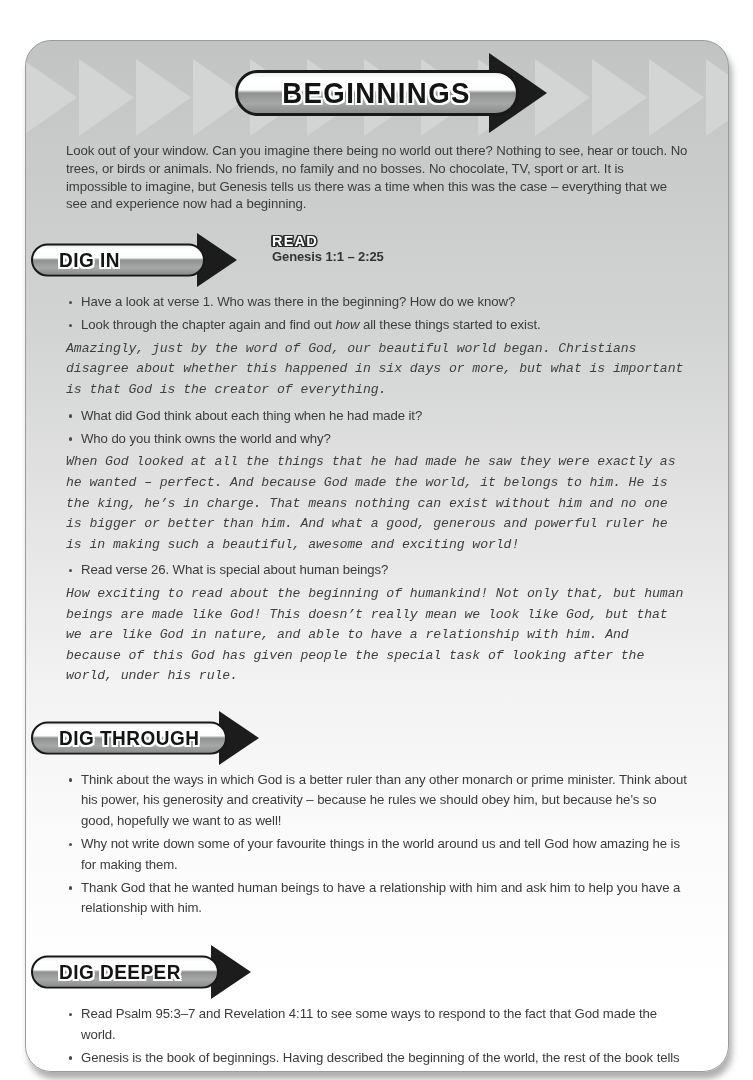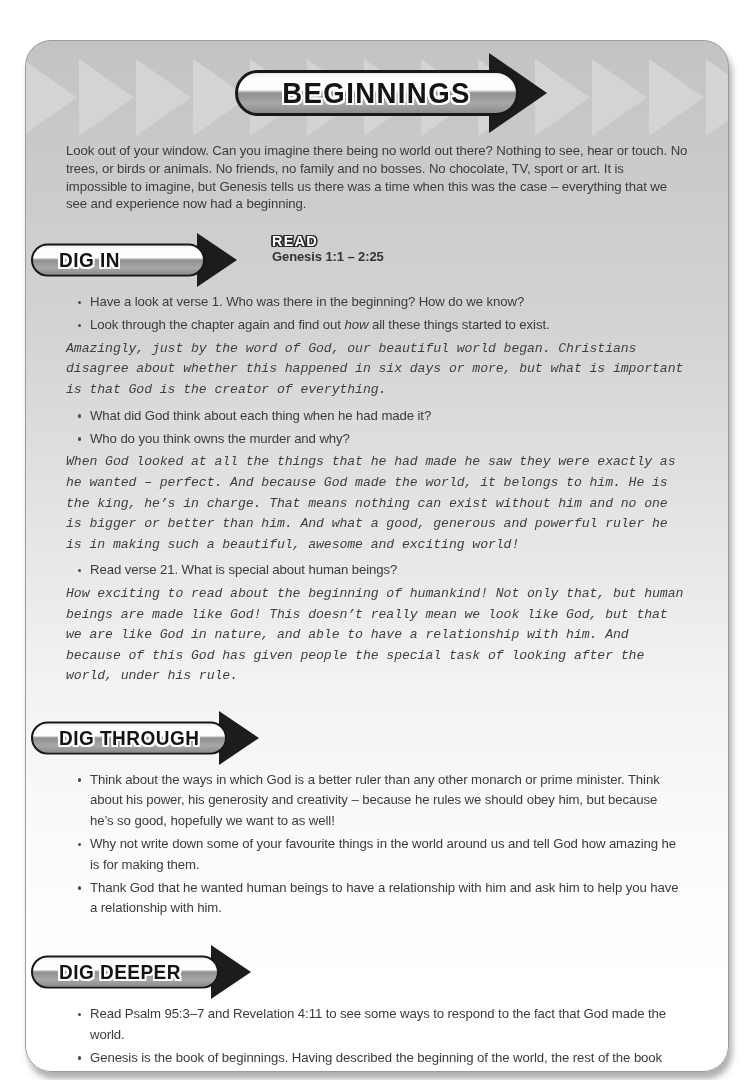--- a/index.html
+++ b/index.html
@@ -53,21 +53,21 @@
   .w-digdeeper{width:188px;}
 
   .read-line{margin-left:58px;display:flex;align-items:baseline;flex-direction:column;}
   .read-badge{
     font-weight:700;font-size:14.5px;letter-spacing:1.2px;color:#ffffff;
     text-shadow:-1.4px -1.4px 0 #2a2a2a,1.4px -1.4px 0 #2a2a2a,-1.4px 1.4px 0 #2a2a2a,1.4px 1.4px 0 #2a2a2a,
                  0 -1.4px 0 #2a2a2a,0 1.4px 0 #2a2a2a,-1.4px 0 0 #2a2a2a,1.4px 0 0 #2a2a2a;
   }
   .read-ref{font-weight:700;font-size:13px;color:#333333;margin-left:9px;letter-spacing:-0.1px;}
 
-  ul.bullets{list-style:none;margin:5px 9px 0;padding:0;}
+  ul.bullets{list-style:none;margin:5px 0 0;padding:0;}
   ul.bullets li{position:relative;padding-left:15px;margin-bottom:2.5px;font-size:13.2px;line-height:20.6px;letter-spacing:-0.1px;}
   .dot{position:absolute;left:3px;top:8.6px;width:3.4px;height:3.4px;border-radius:50%;background:#4a4a4a;}
   .reflect{margin:3px 0 0;font-style:italic;font-size:13.2px;line-height:20.6px;letter-spacing:-0.1px;color:#3f3f3f;font-family:Liberation Mono, monospace;}
 </style>
 </head>
 <body>
 
 <div class="page">
 
   <div class="triangle-band">
@@ -112,27 +112,27 @@
 
     <ul class="bullets">
       <li><span class="dot"></span><span>Have a look at verse 1. Who was there in the beginning? How do we know?</span></li>
       <li><span class="dot"></span><span>Look through the chapter again and find out </span><em>how</em><span> all these things started to exist.</span></li>
     </ul>
 
     <p class="reflect">Amazingly, just by the word of God, our beautiful world began. Christians disagree about whether this happened in six days or more, but what is important is that God is the creator of everything.</p>
 
     <ul class="bullets">
       <li><span class="dot"></span><span>What did God think about each thing when he had made it?</span></li>
-      <li><span class="dot"></span><span>Who do you think owns the murder and why?</span></li>
+      <li><span class="dot"></span><span>Who do you think owns the world and why?</span></li>
     </ul>
 
     <p class="reflect">When God looked at all the things that he had made he saw they were exactly as he wanted – perfect. And because God made the world, it belongs to him. He is the king, he’s in charge. That means nothing can exist without him and no one is bigger or better than him. And what a good, generous and powerful ruler he is in making such a beautiful, awesome and exciting world!</p>
 
     <ul class="bullets">
-      <li><span class="dot"></span><span>Read verse 21. What is special about human beings?</span></li>
+      <li><span class="dot"></span><span>Read verse 26. What is special about human beings?</span></li>
     </ul>
 
     <p class="reflect">How exciting to read about the beginning of humankind! Not only that, but human beings are made like God! This doesn’t really mean we look like God, but that we are like God in nature, and able to have a relationship with him. And because of this God has given people the special task of looking after the world, under his rule.</p>
 
     <div class="section-row mt2">
       <div class="banner-sm w-digthrough">
         <div class="arrow arrow-sm"></div>
         <div class="pill pill-sm">
           <span class="outline-text">DIG THROUGH</span>
         </div>

